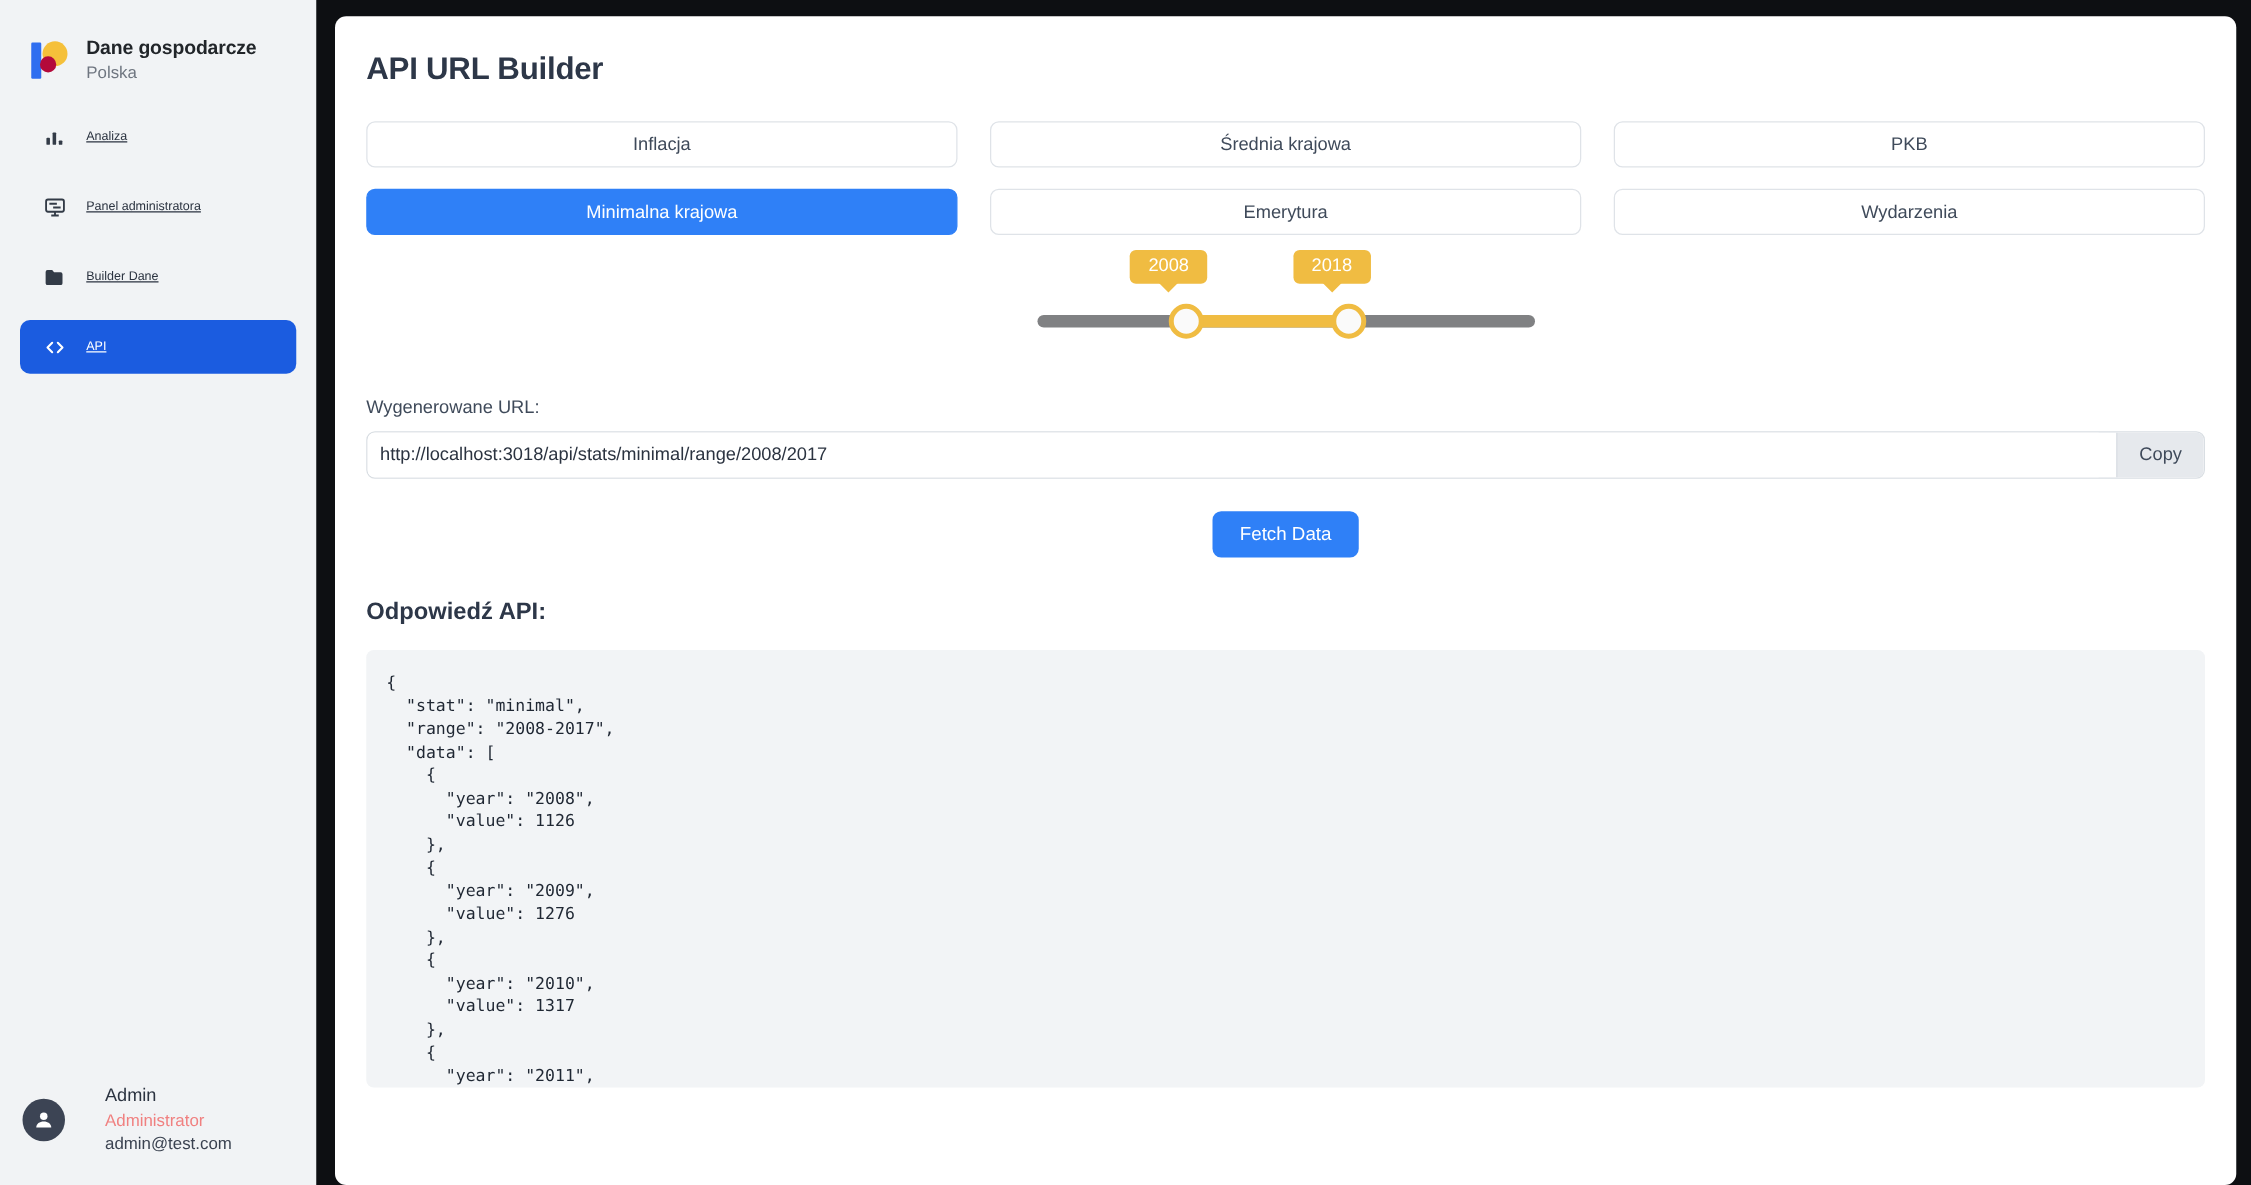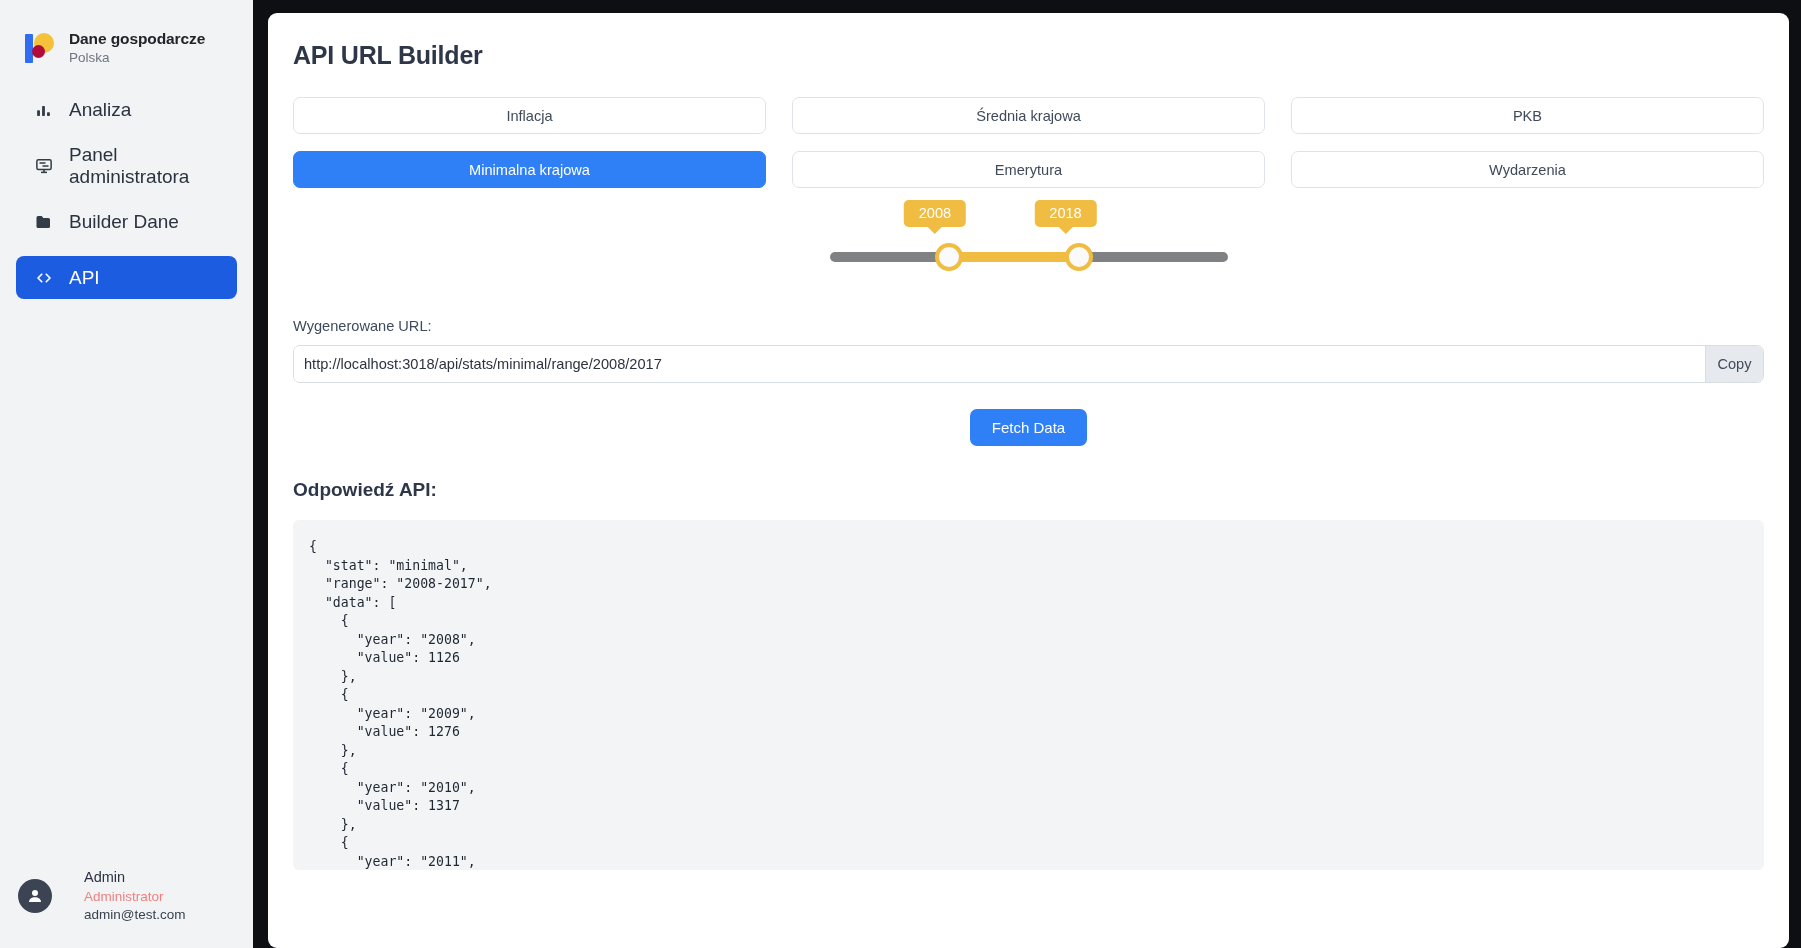--- a/index.html
+++ b/index.html
@@ -78,23 +78,24 @@
   .nav { margin-top: 6px; }
   .nav-item {
     display: flex;
     align-items: center;
     gap: 16px;
     height: 43px;
     margin: 0 16px 13px 16px;
     padding: 0 18px;
     border-radius: 8px;
     color: #2b3340;
-    font-size: 19px;
+    font-size: 10px;
     cursor: pointer;
     user-select: none;
+    text-decoration: underline;
   }
   .nav-item .nav-icon {
     width: 19px; height: 19px;
     display: flex;
     align-items: center;
     justify-content: center;
     flex: 0 0 auto;
     color: #333b47;
   }
   .nav-item.active {
@@ -251,21 +252,21 @@
     flex: 1 1 auto;
     border: 0;
     outline: none;
     background: #ffffff;
     padding: 0 10px;
     font-size: 14.6px;
     color: #2b3340;
     font-family: "Liberation Sans", sans-serif;
   }
   .copy-btn {
-    width: 58px;
+    width: 70px;
     border: 0;
     border-left: 1px solid #d9dee3;
     background: #e6e9ed;
     color: #3f4a5a;
     font-size: 14.6px;
     font-family: "Liberation Sans", sans-serif;
     cursor: pointer;
   }
 
   .fetch-row {

